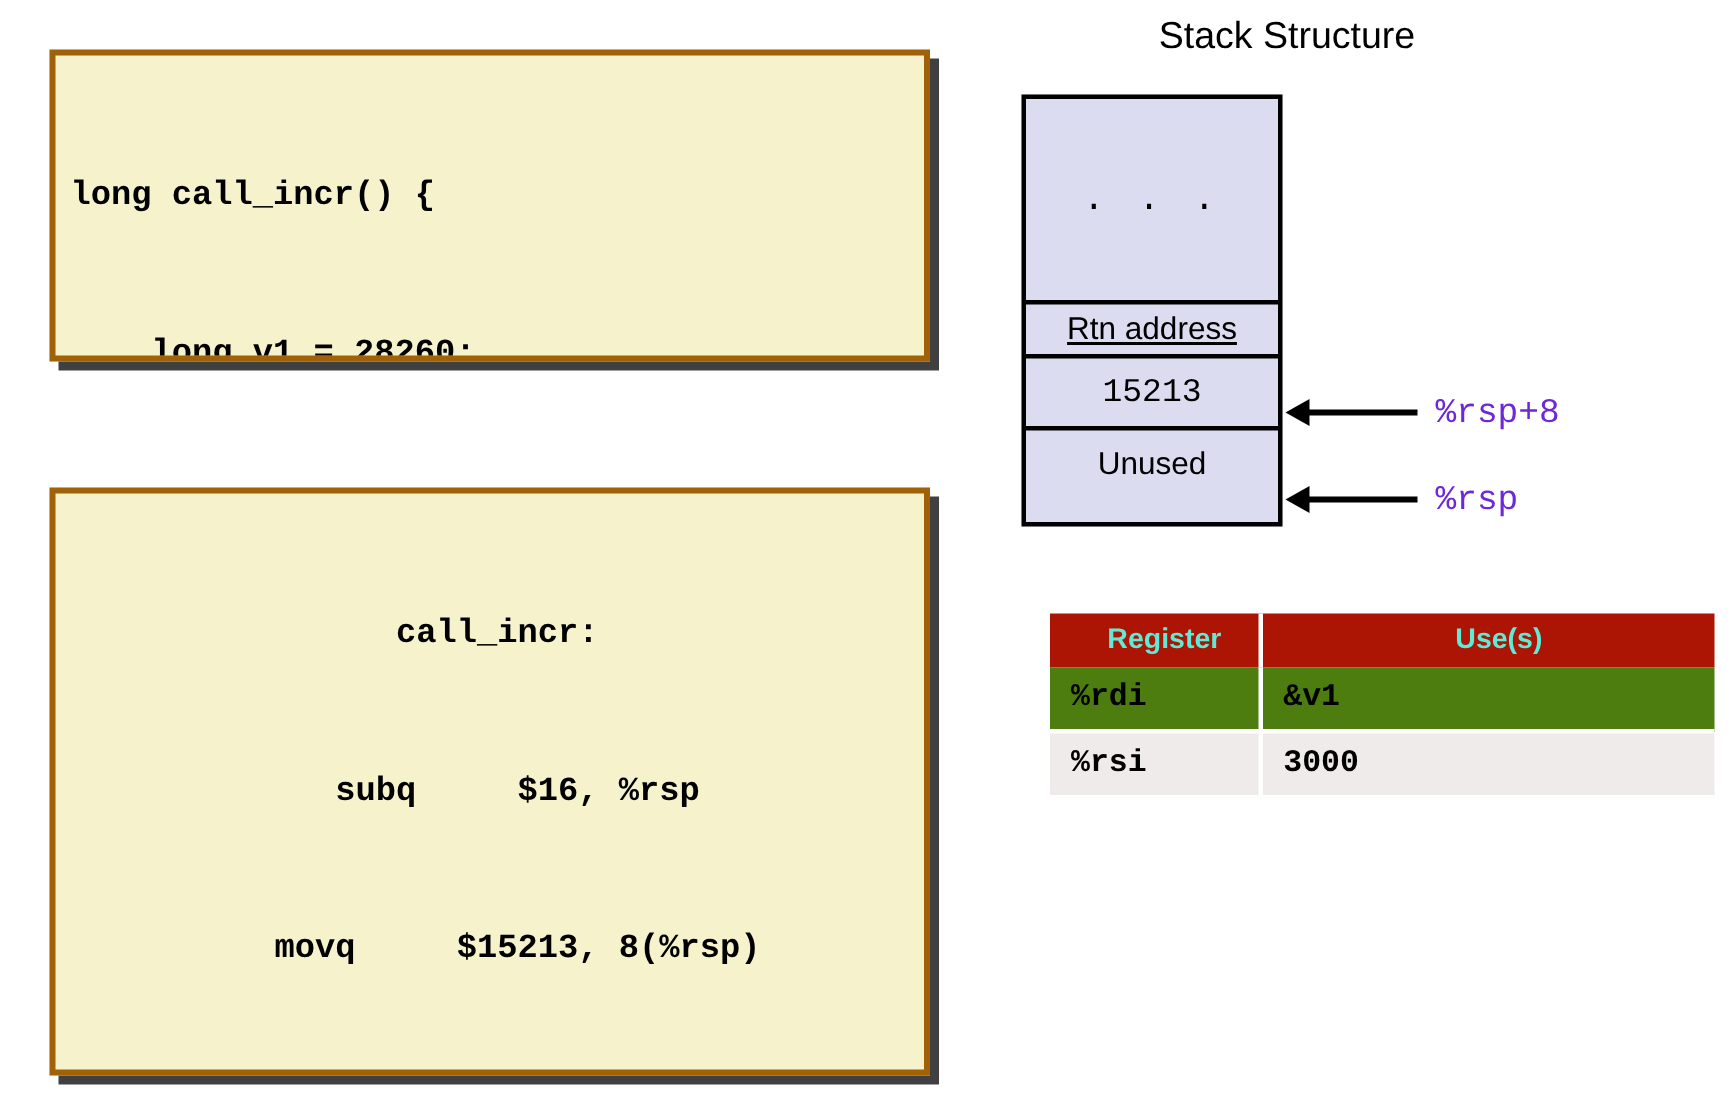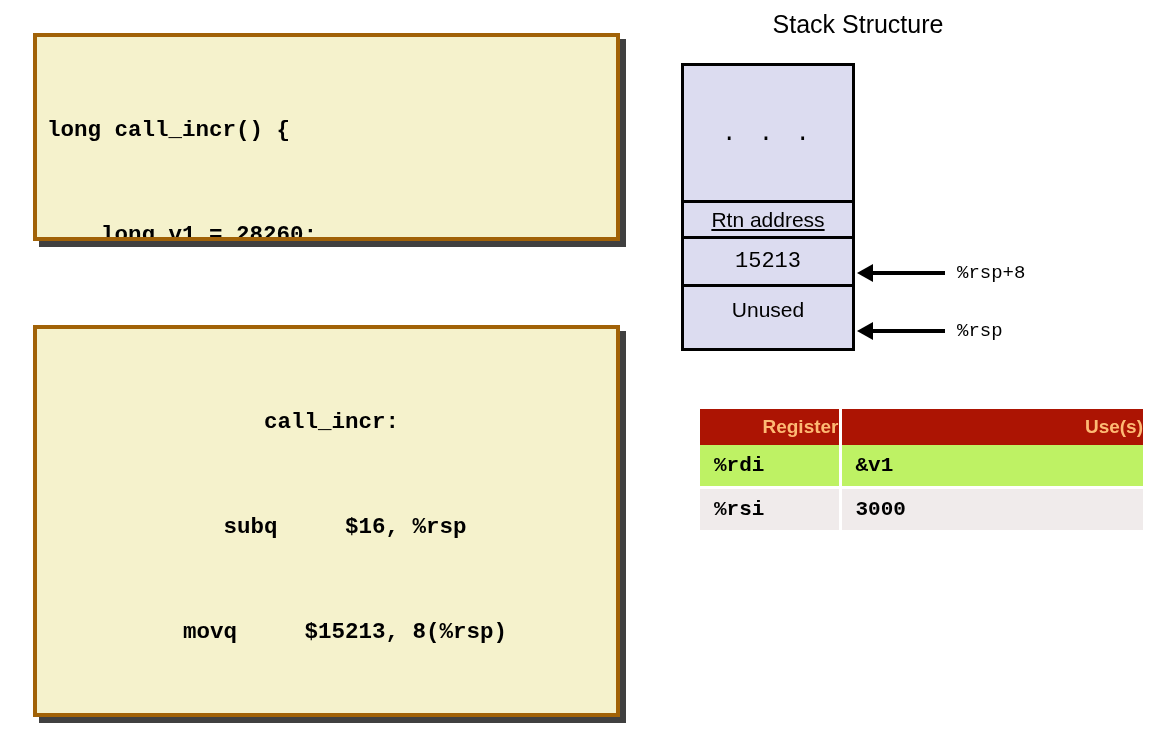--- a/index.html
+++ b/index.html
@@ -103,58 +103,58 @@
     left: -15px;
     top: -7px;
     width: 0; height: 0;
     border-top: 9px solid transparent;
     border-bottom: 9px solid transparent;
     border-right: 16px solid #000000;
   }
   .ptr-label {
     margin-left: 12px;
     font-family: "Liberation Mono", "DejaVu Sans Mono", monospace;
-    font-size: 19px;
-    color: #000000;
+    font-size: 23px;
+    color: #6d28d9;
     white-space: pre;
   }
   #ptr-rsp8 { left: 872px; top: 262px; }
   #ptr-rsp  { left: 872px; top: 320px; }
 
   
   #register-table {
     position: absolute;
     left: 700px;
     top: 409px;
     width: 443px;
     border-collapse: collapse;
     table-layout: fixed;
   }
   #register-table th {
     background: #AC1403;
-    color: #fdba74;
+    color: #5eead4;
     font-weight: bold;
     font-size: 19px;
-    text-align: right;
+    text-align: center;
     padding: 7px 0 7px 14px;
     border-right: 3px solid #FFFFFF;
     font-family: "Liberation Sans", sans-serif;
   }
   #register-table th:last-child { border-right: none; }
   #register-table td {
     font-family: "Liberation Mono", "DejaVu Sans Mono", monospace;
     font-weight: bold;
     font-size: 21px;
     color: #000000;
     padding: 9px 0 9px 14px;
     border-right: 3px solid #FFFFFF;
     border-bottom: 3px solid #FFFFFF;
   }
   #register-table td:last-child { border-right: none; }
-  #register-table tr.row-a td { background: #bef264; }
+  #register-table tr.row-a td { background: #4d7c0f; }
   #register-table tr.row-b td { background: #F0EBEB; }
   #register-table col.col-reg { width: 140px; }
 </style>
 </head>
 <body>
 
 <div class="code-box" id="c-code-box">
   <span class="code-line">long call_incr() {</span>
   <span class="code-line">    long v1 = 28260;</span>
   

